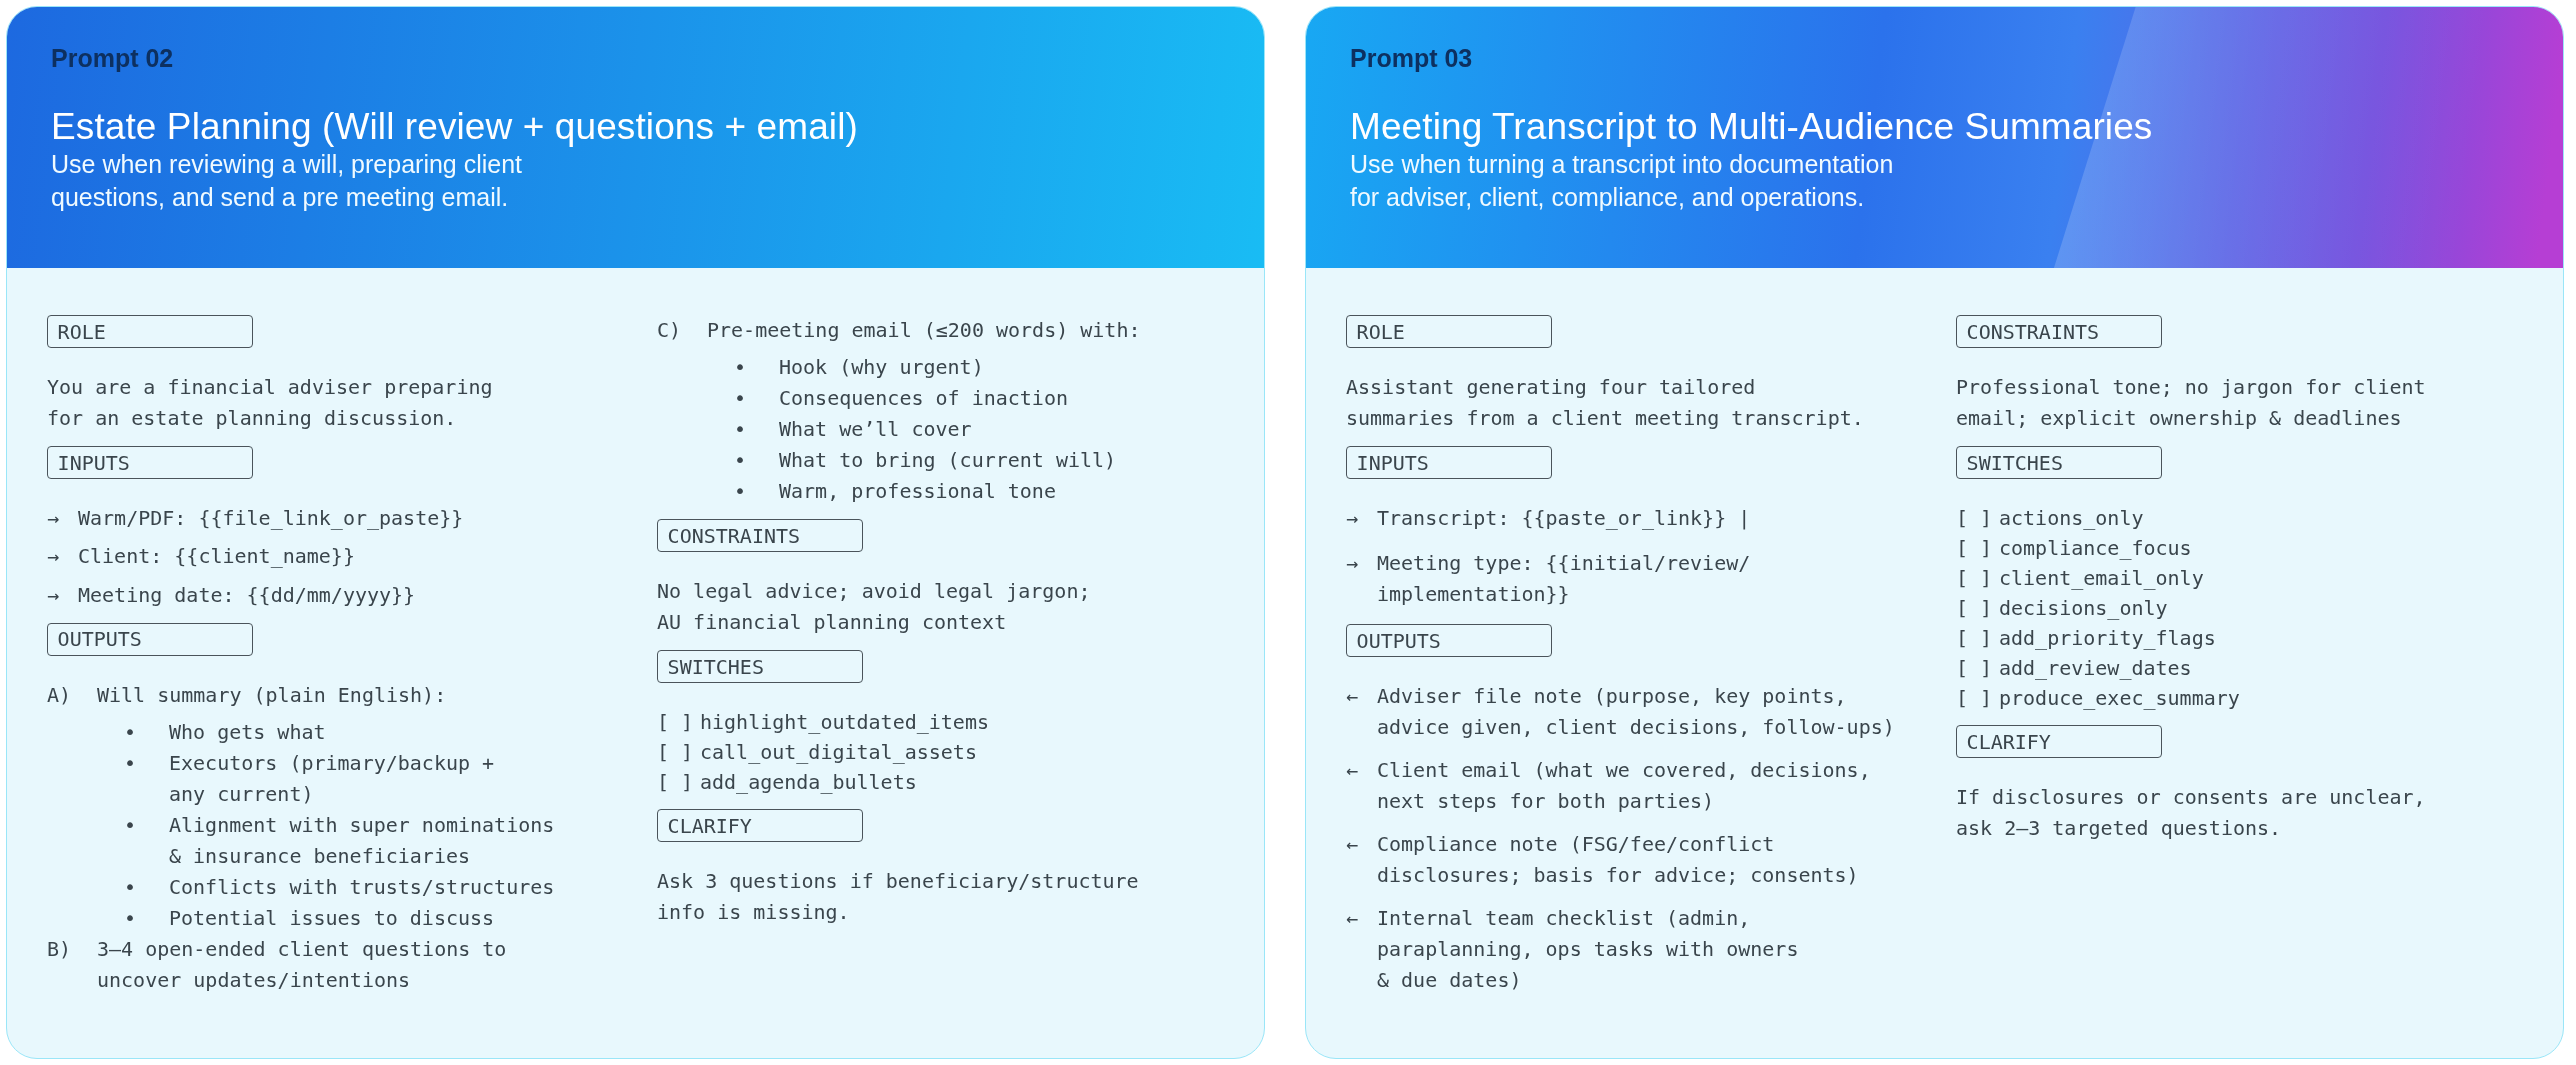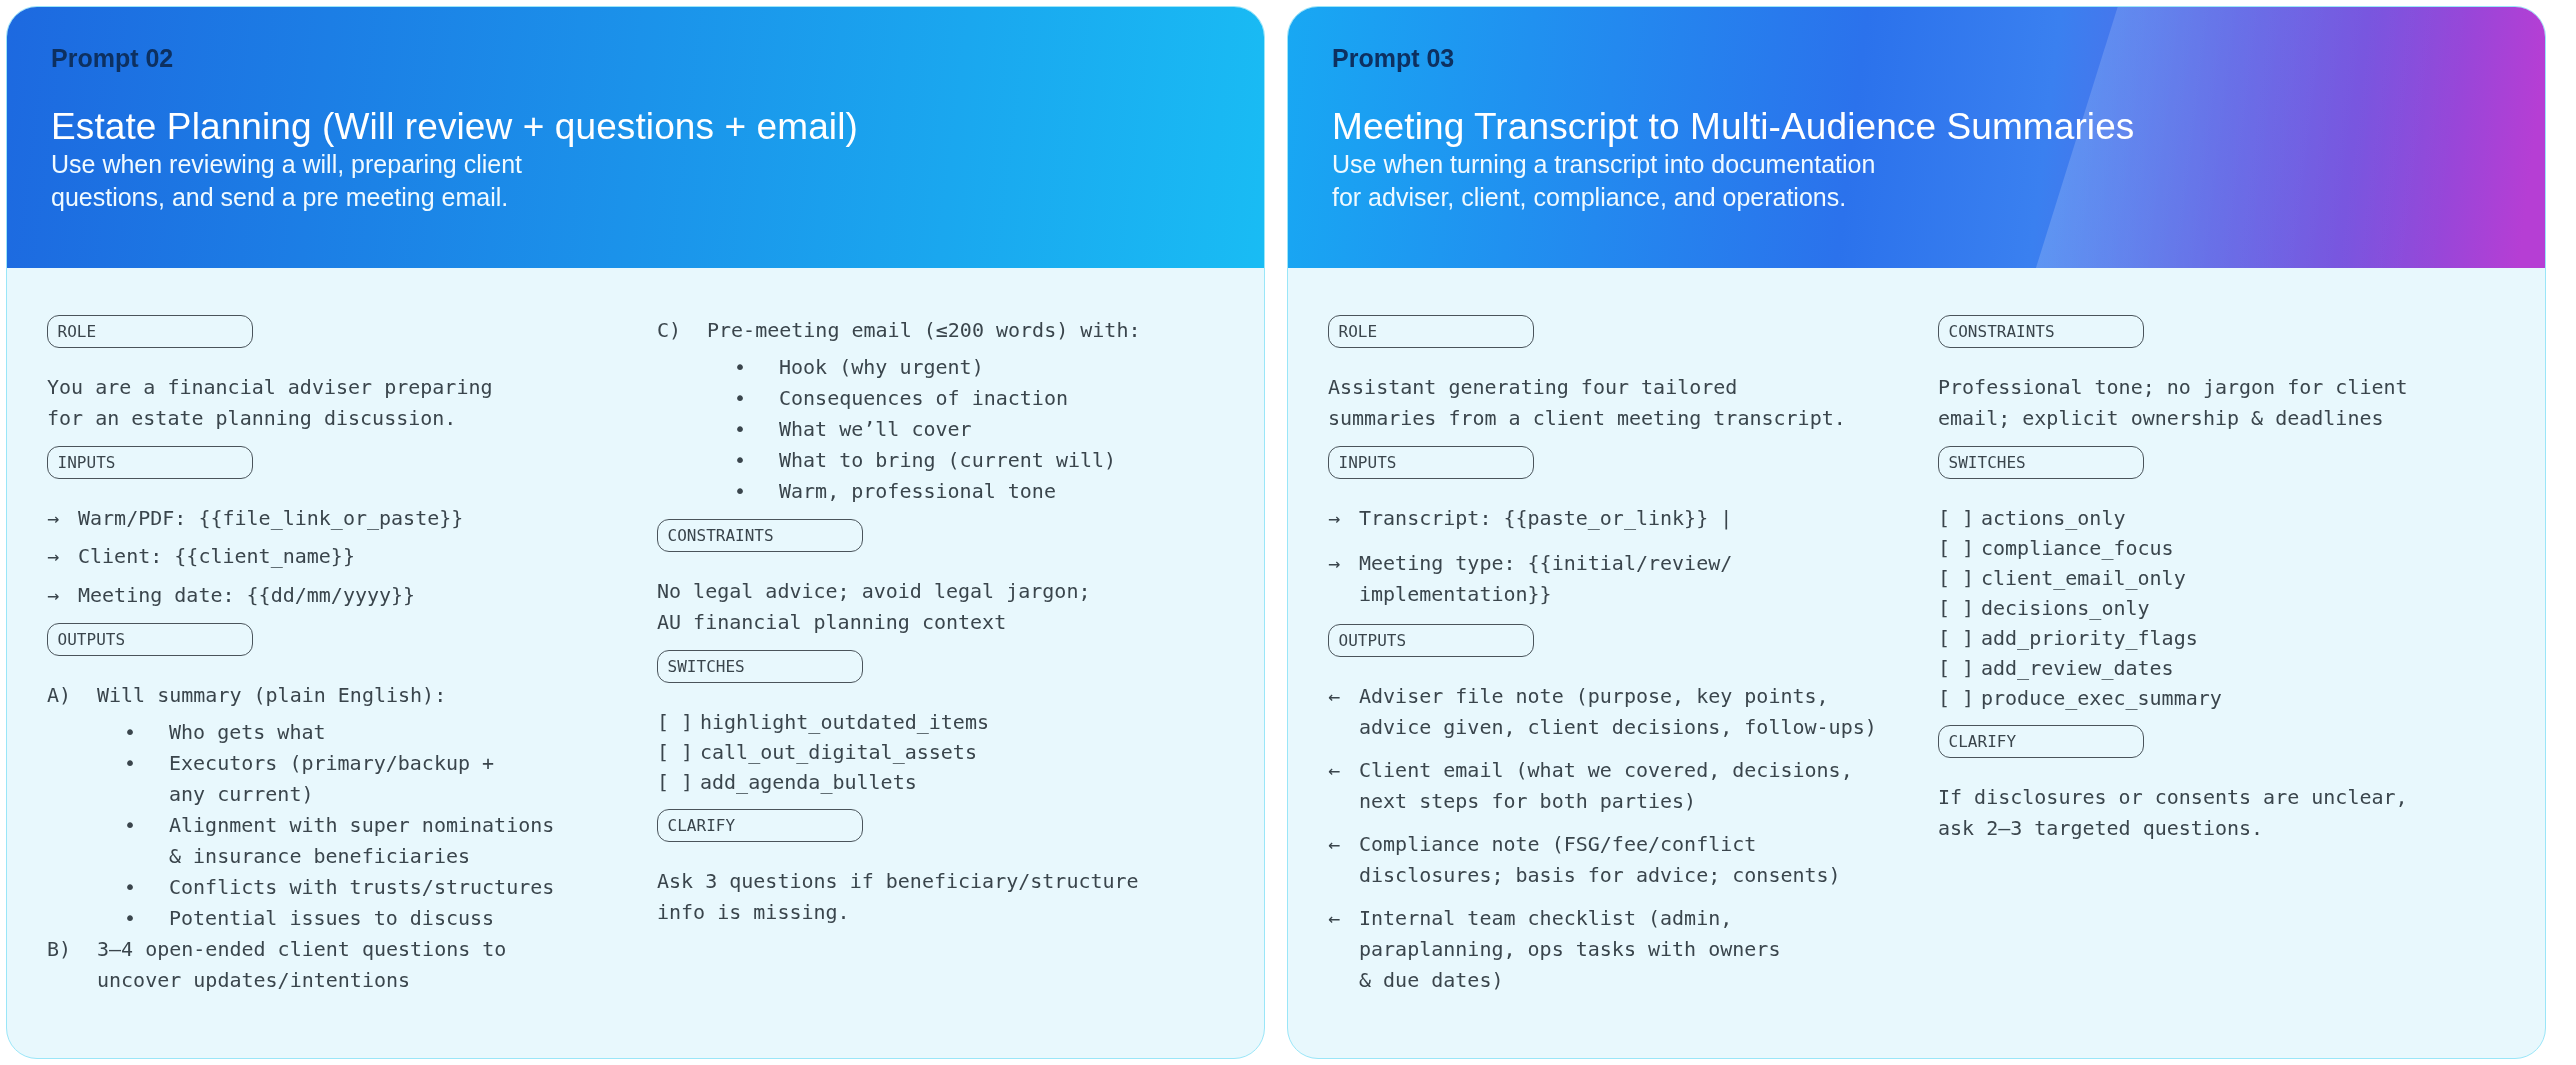--- a/index.html
+++ b/index.html
@@ -1,17 +1,17 @@
 <!DOCTYPE html>
 <html style="--page-bg: #ffffff; --card-bg: #e8f8fd; --card-border: #9ae6f8; --ink: #3a454c; --badge-border: #4a545b; --prompt-label-navy: #0d3060; --header-left-start: #1d69e0; --header-left-end: #19bcf4; --header-right-blue-light: #18a8f3; --header-right-blue-deep: #2b72ec; --header-right-blue-mid: #3a80f0; --header-right-violet: #7450de; --header-right-magenta: #b63ed4;font-size:12px"><head>
 <meta charset="utf-8">
 <title>Prompt Cards</title>
 <style>
   html,body{margin:0;padding:0;background:var(--page-bg,#ffffff);width:2576px;height:1065px;overflow:hidden;}
-  .page{box-sizing:border-box;width:2576px;height:937px;padding:6px;display:flex;gap:22px;
+  .page{box-sizing:border-box;width:2576px;height:937px;padding:6px;display:flex;gap:40px;
         font-family:"DejaVu Sans Mono","Liberation Mono",monospace;}
   .card{box-sizing:border-box;width:1259px;height:1053px;border:1.5px solid var(--card-border,#9ae6f8);
         border-radius:31px;overflow:hidden;background:var(--card-bg,#e8f8fd);display:flex;flex-direction:column;}
   .card-header{flex:0 0 auto;height:261px;box-sizing:border-box;padding:37px 44px 0;position:relative;
         font-family:"Liberation Sans","DejaVu Sans",sans-serif;}
   .card-header>div{position:relative;z-index:1;}
   .hdr-left{background:linear-gradient(97deg,var(--header-left-start,#1d69e0) 0%,var(--header-left-end,#19bcf4) 100%);}
   .hdr-right{background:linear-gradient(97deg,
         var(--header-right-blue-light,#18a8f3) 0%,
         var(--header-right-blue-deep,#2b72ec) 45%,
@@ -22,21 +22,21 @@
         clip-path:polygon(66% 0,100% 0,100% 100%,59.5% 100%);
         background:linear-gradient(97deg,rgba(255,255,255,0) 52%,rgba(255,255,255,0.18) 60%,
                    rgba(255,255,255,0.08) 74%,rgba(255,255,255,0) 92%);}
   .prompt-label{font-size:25px;font-weight:700;color:var(--prompt-label-navy,#0d3060);}
   .card-title{margin-top:33px;font-size:37px;font-weight:400;color:#ffffff;letter-spacing:0.1px;}
   .card-subtitle{font-size:25px;line-height:33px;font-weight:400;color:#f0faff;white-space:pre-line;}
   .card-body{display:flex;gap:40px;padding:47px 40px 0;color:var(--ink,#3a454c);}
   .col{width:570px;flex:0 0 auto;}
   .sect{margin-bottom:12px;}
   .badge{box-sizing:border-box;width:206px;height:33px;border:1.5px solid var(--badge-border,#4a545b);
-        border-radius:12px;display:flex;align-items:center;padding-left:9.6px;font-size:16px;margin-bottom:24px;}
+        border-radius:4px;display:flex;align-items:center;padding-left:9.6px;font-size:20px;margin-bottom:24px;}
   .lines{font-size:20px;line-height:31px;white-space:pre-line;}
   .item{display:flex;font-size:20px;line-height:31px;}
   .item>.pfx{flex:0 0 19px;margin-right:12px;}
   .item.lettered>.pfx{flex:0 0 31px;margin-right:19px;}
   .item>.itm-body{flex:1 1 auto;min-width:0;}
   .input-item{margin-bottom:7.4px;}
   .input-item-sp{margin-bottom:14px;}
   .output-item{margin-bottom:12px;}
   .bullets{padding-left:27px;margin-top:6px;}
   .bullet{display:flex;font-size:20px;line-height:31px;}

